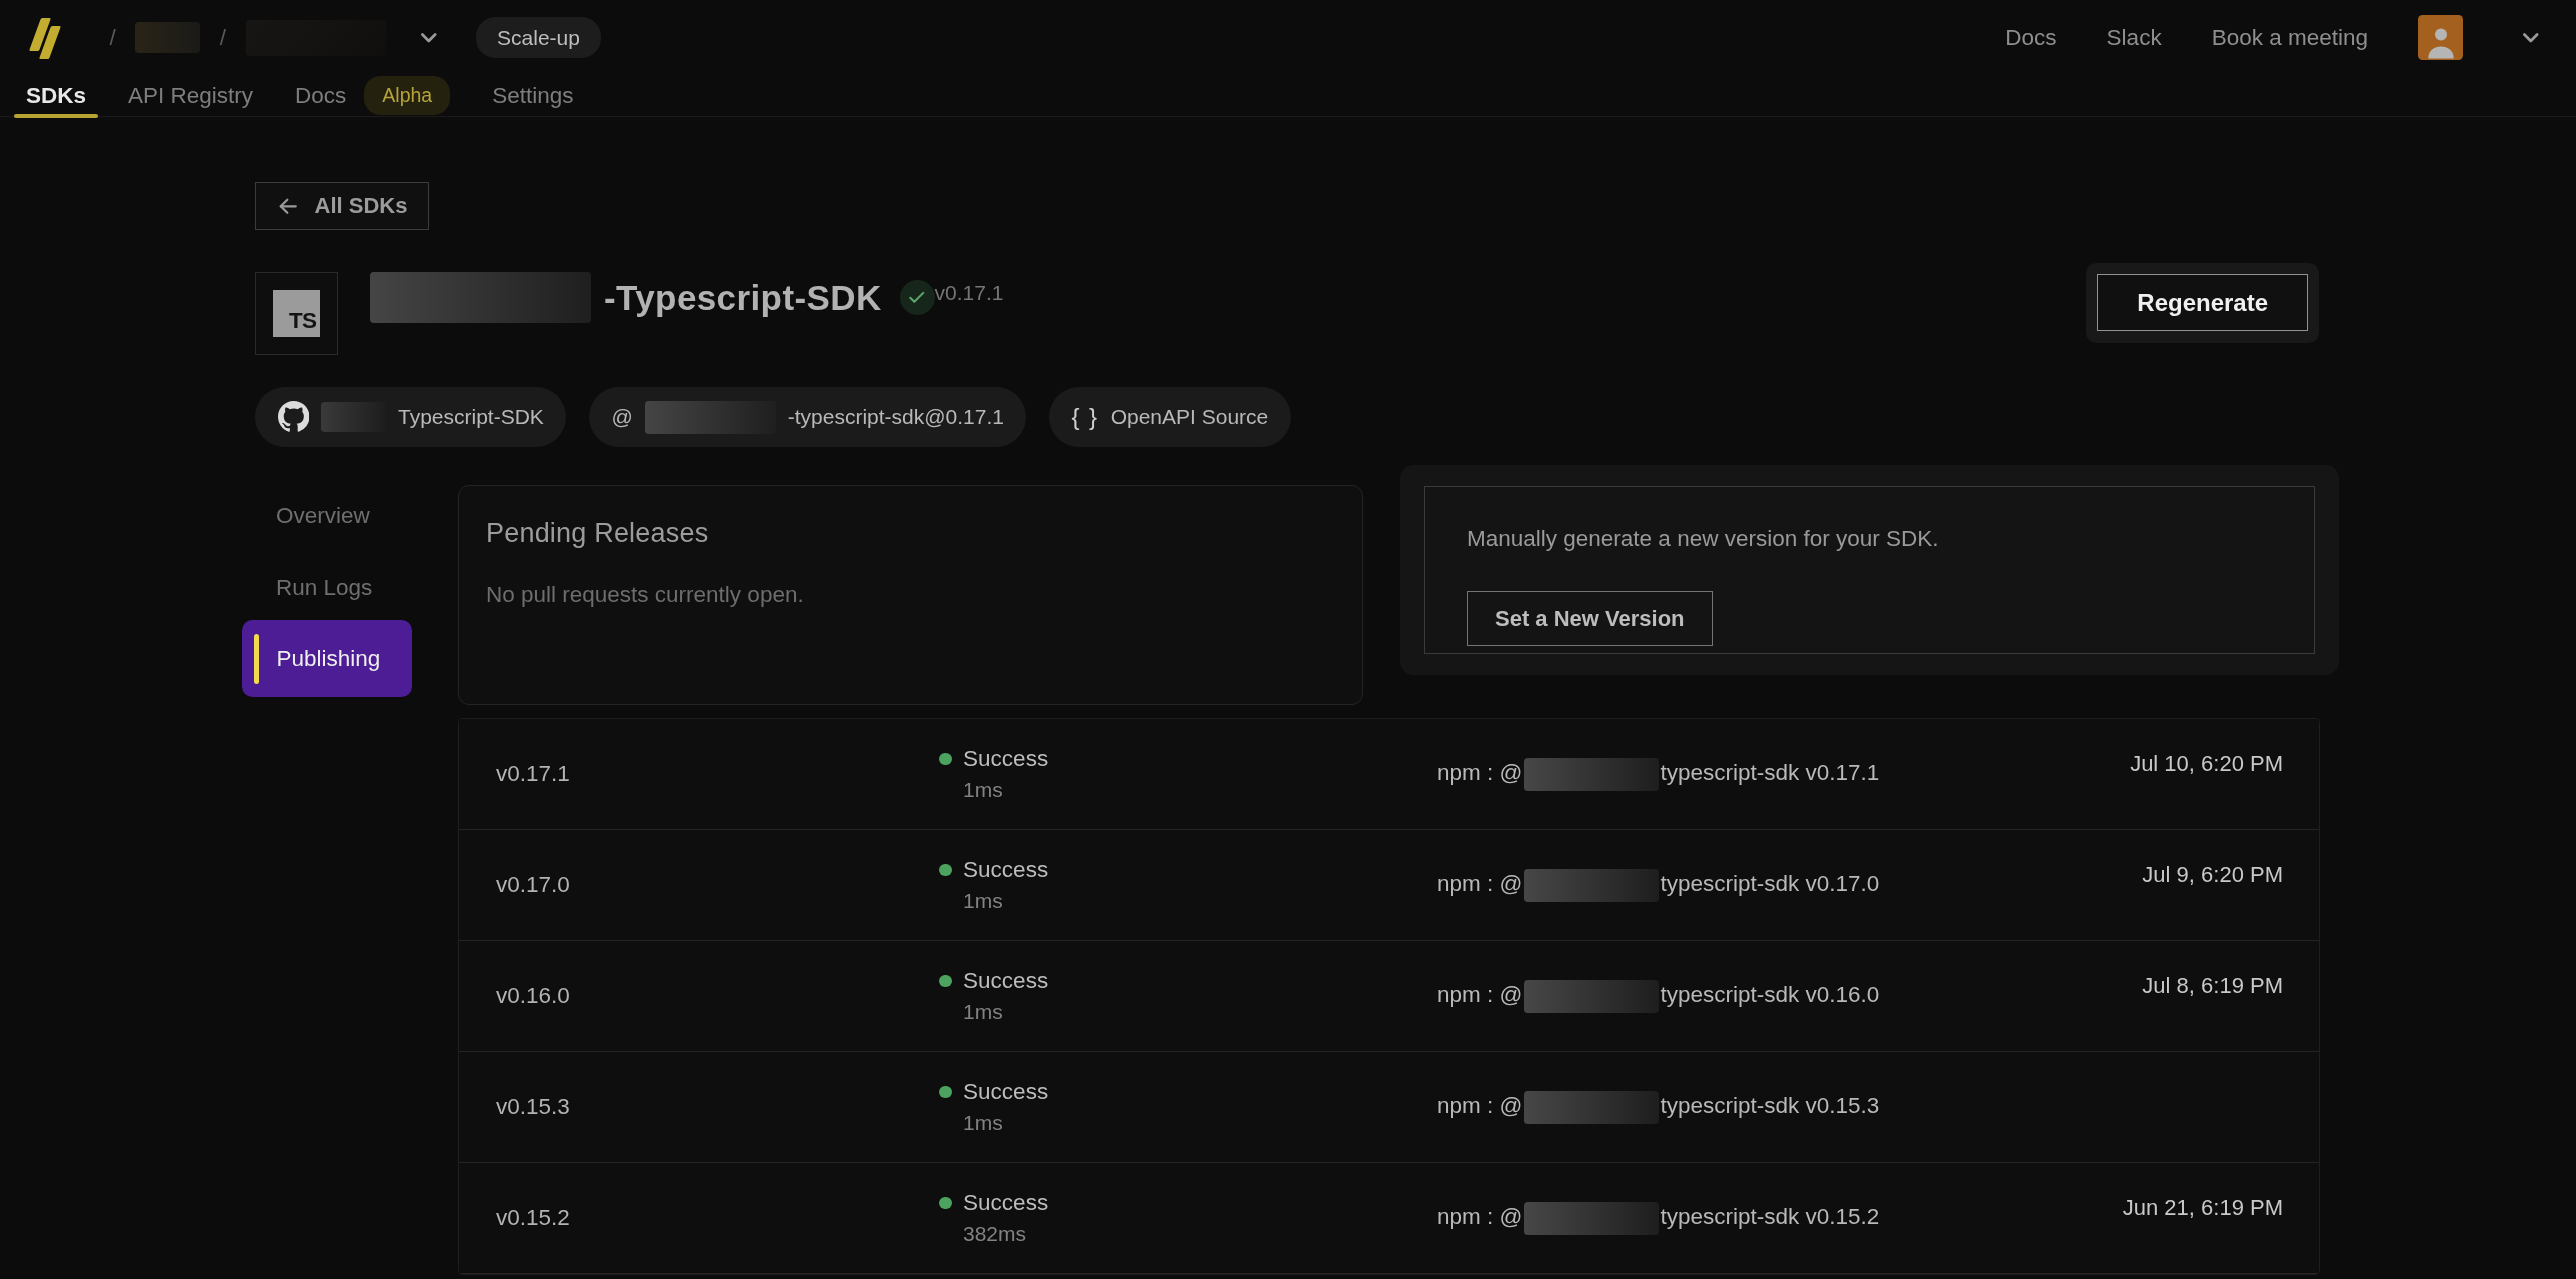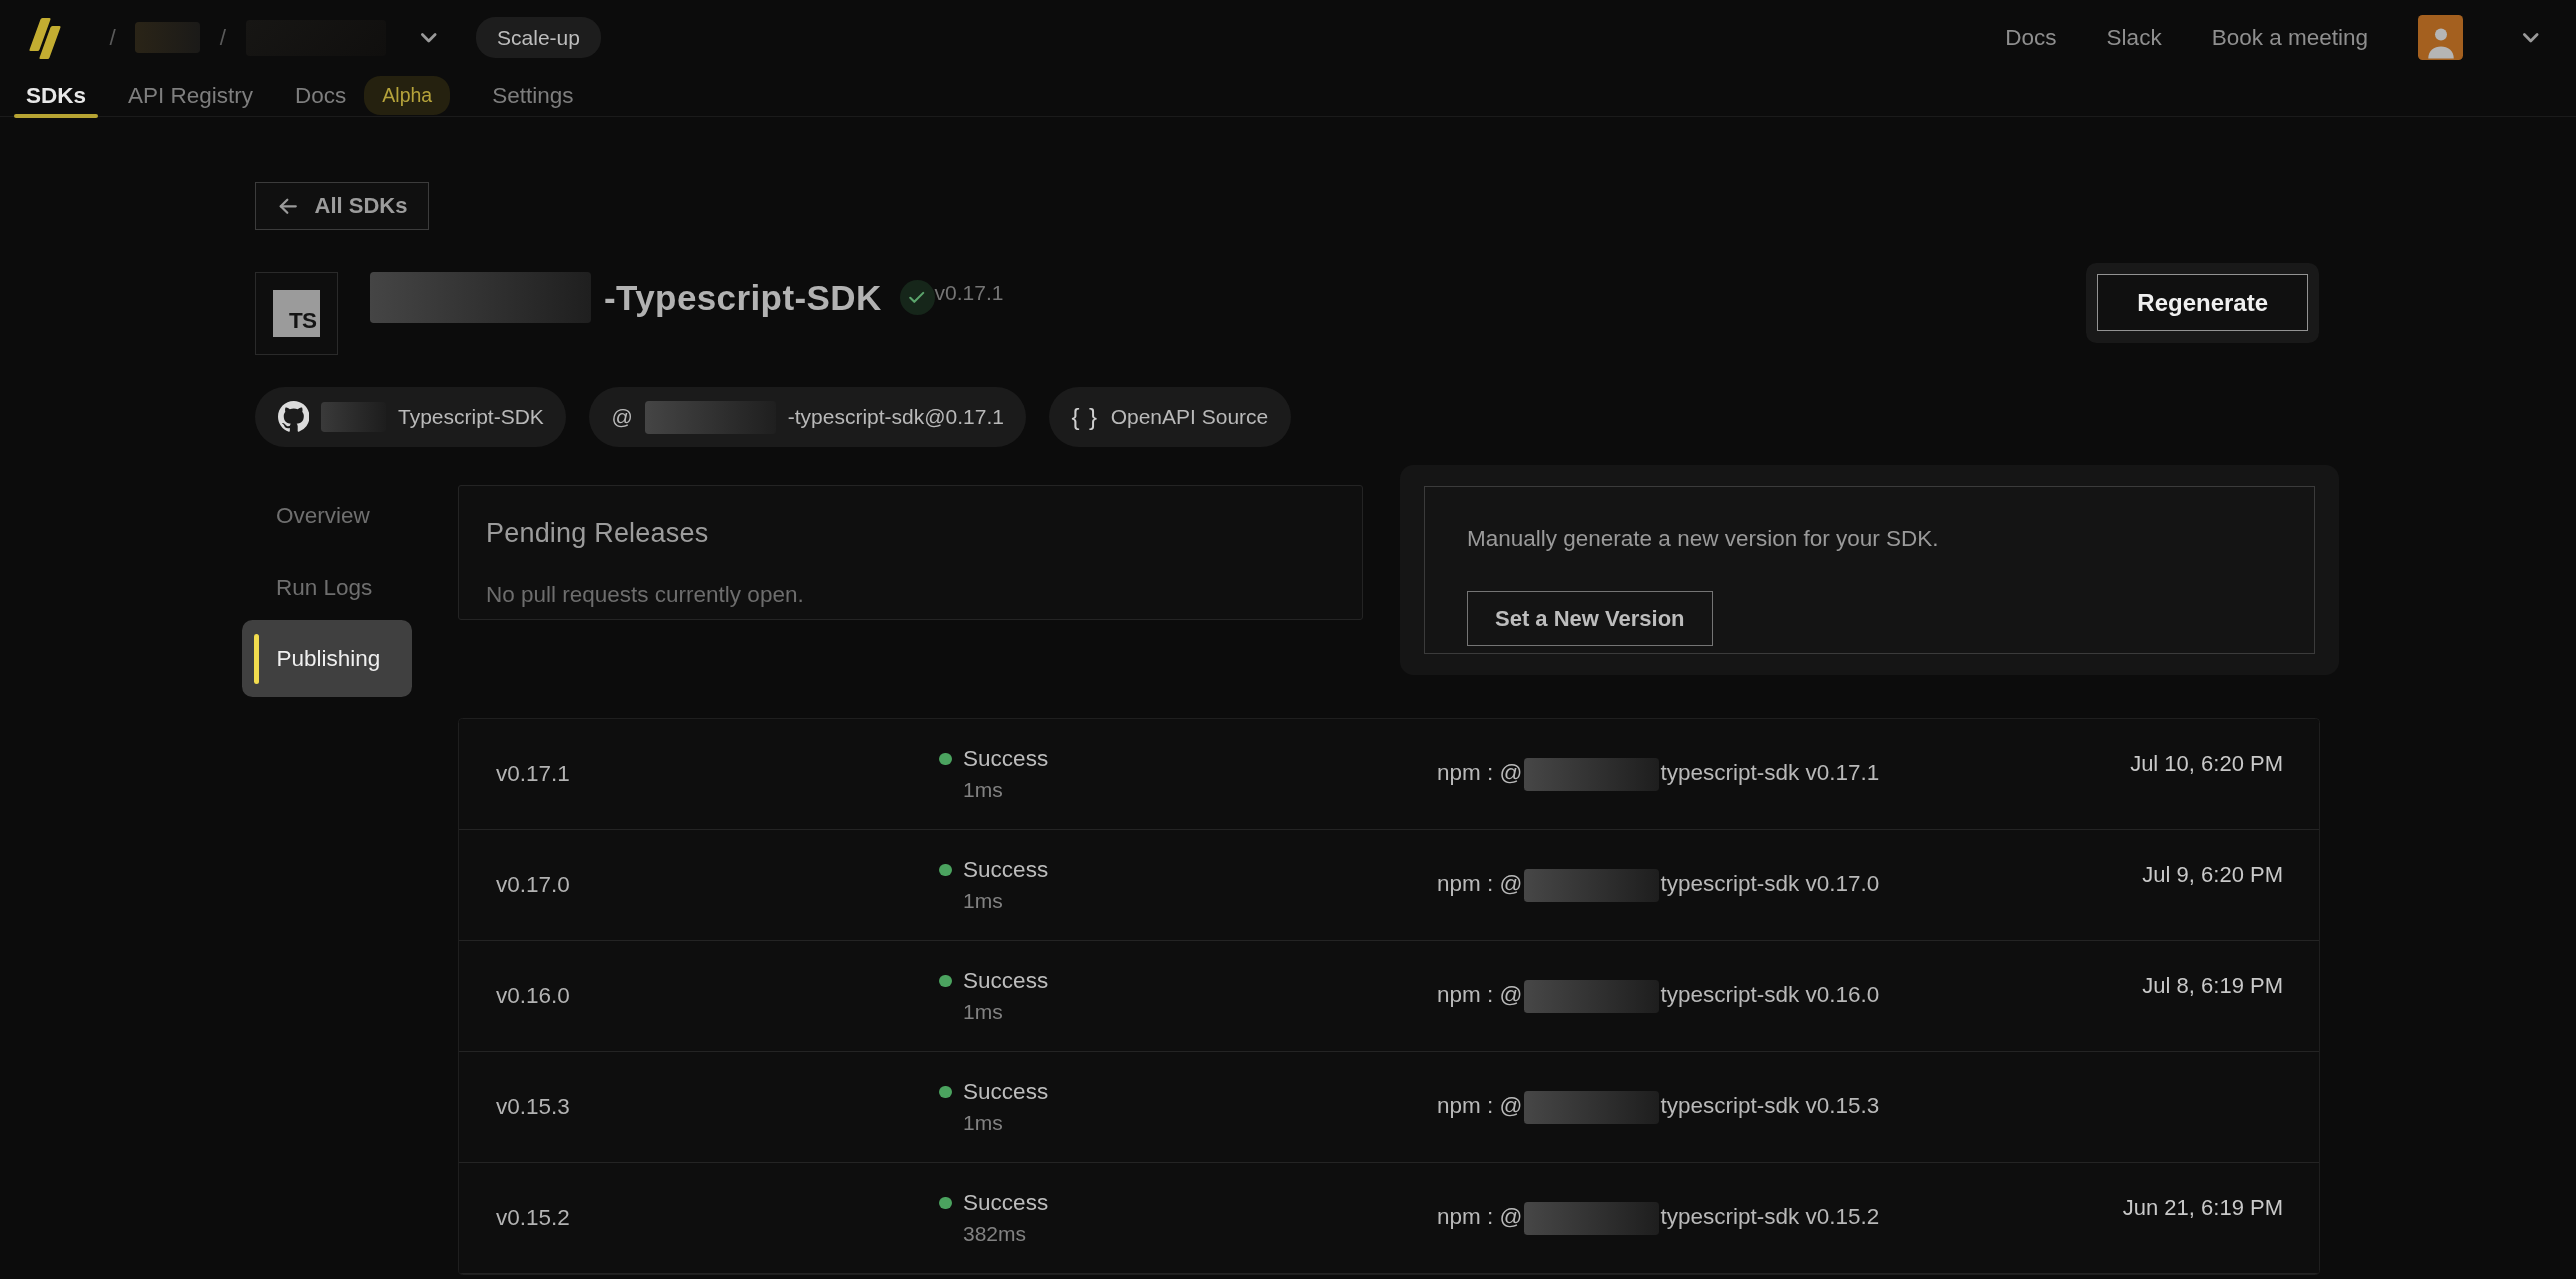--- a/index.html
+++ b/index.html
@@ -60,28 +60,28 @@
   .pill-badge .gh{ width:31.5px; height:31.5px; }
   .badge-redact-sm{ width:65px; height:30px; background:linear-gradient(90deg,#3a3a3a,#1d1d1d); }
   .badge-redact-md{ width:131px; height:33px; }
   .braces{ font-size:24px; color:#cfcfcf; letter-spacing:1.5px; }
 
   .regen-wrap{ position:absolute; left:2086px; top:263px; background:#191919; border-radius:10.5px; padding:11.3px; }
   .regen-btn{ border:1.5px solid #939393; background:#101010; color:#f0f0f0; font-weight:700; font-size:24px; padding:13.5px 39px; cursor:pointer; font-family:inherit; }
 
   
   .subnav-item{ position:absolute; font-size:22.5px; color:#6f6f6f; cursor:pointer; }
-  .subnav-active{ position:absolute; left:242px; top:620px; width:170px; height:77px; background:#404040; border-radius:10.5px;
+  .subnav-active{ position:absolute; left:242px; top:620px; width:170px; height:77px; background:#4c1d95; border-radius:10.5px;
     display:flex; align-items:center; cursor:pointer; }
   .active-bar{ width:4.5px; height:50px; background:#f2dc4e; border-radius:3px; margin-left:12px; }
   .subnav-active .lbl{ color:#efefef; font-size:22.5px; margin-left:18px; }
 
   
-  .pending-card{ position:absolute; left:458px; top:485px; width:905px; height:135px;
-    background:#0f0f0f; border:0.8px solid #242424; border-radius:3px; padding:31.5px 27px; }
+  .pending-card{ position:absolute; left:458px; top:485px; width:905px; height:220px;
+    background:#0f0f0f; border:0.8px solid #242424; border-radius:11px; padding:31.5px 27px; }
   .pending-title{ font-size:27px; color:#9c9c9c; letter-spacing:0.2px; }
   .pending-empty{ font-size:22.5px; color:#6d6d6d; margin-top:33px; }
 
   .gen-outer{ position:absolute; left:1400px; top:465px; width:939px; height:210px; background:#151515; border-radius:13.5px; padding:21px 24px; }
   .gen-inner{ width:100%; height:100%; border:0.8px solid #3b3b3b; background:#141414; padding:39px 42px 0 42px; }
   .gen-desc{ font-size:22.5px; color:#9a9a9a; }
   .gen-btn{ margin-top:39px; border:1.5px solid #757575; background:transparent; color:#bdbdbd; font-size:22px; font-weight:700; padding:13.5px 27px; cursor:pointer; font-family:inherit; }
 
   
   .rel-table{ position:absolute; left:458px; top:718px; width:1862px; border:0.8px solid #1f1f1f; border-radius:4.5px; overflow:hidden; }

